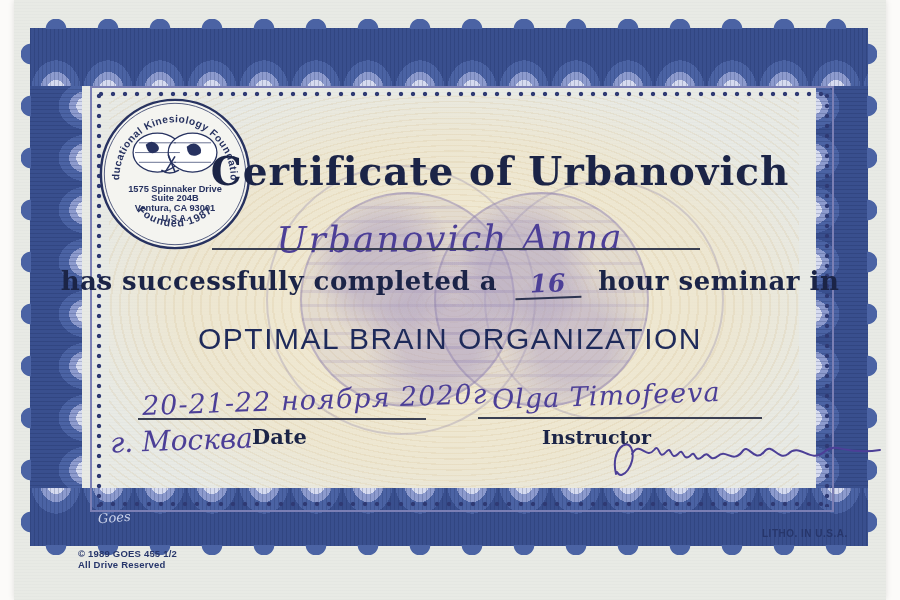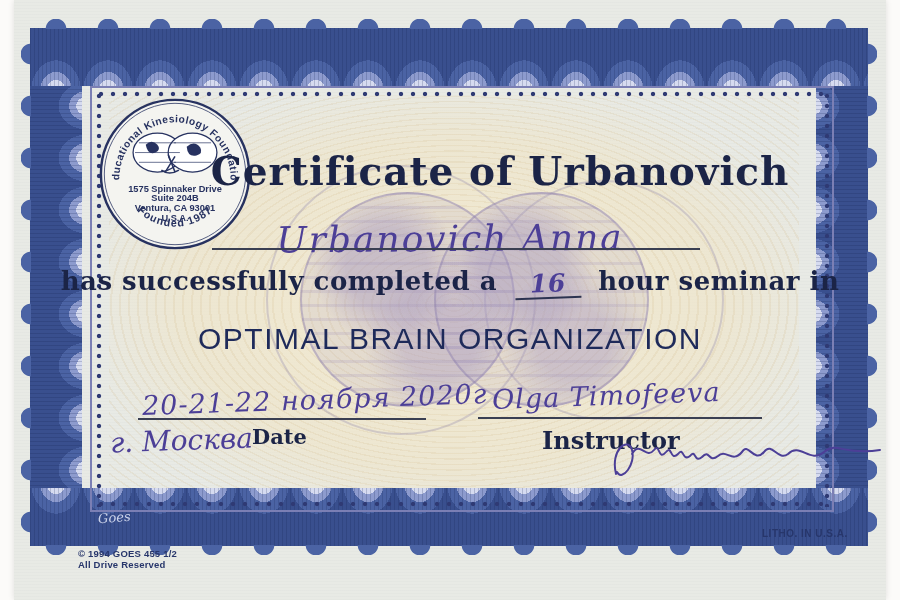--- a/index.html
+++ b/index.html
@@ -120,21 +120,21 @@
 
   .date-value { position:absolute; left:128px; top:384px; font-size:27px;
     letter-spacing:1px; transform:rotate(-2deg); white-space:nowrap; }
   .date-line { position:absolute; left:124px; top:418px; width:288px; height:2px; background:#3a3f52; }
   .date-place { position:absolute; left:96px; top:424px; font-size:28px; transform:rotate(-2deg); }
   .date-label { position:absolute; left:238px; top:424px; font-size:21px; }
 
   .instructor-value { position:absolute; left:478px; top:380px; font-size:27px;
     letter-spacing:1px; transform:rotate(-2deg); white-space:nowrap; }
   .instructor-line { position:absolute; left:464px; top:417px; width:284px; height:2px; background:#3a3f52; }
-  .instructor-label { position:absolute; left:528px; top:426px; font-size:24px; }
+  .instructor-label { position:absolute; left:528px; top:426px; font-size:19px; }
   .signature { position:absolute; left:588px; top:414px; width:288px; height:76px; z-index:5; }
 
   .footer-left { position:absolute; left:64px; top:548px; font-size:9.5px; font-weight:bold;
     color:#27366b; line-height:11px; letter-spacing:0.2px; }
   .footer-right { position:absolute; left:748px; top:528px; font-size:10px; font-weight:bold;
     color:#27366b; letter-spacing:0.5px; }
   .goes-mark { position:absolute; left:84px; top:510px; z-index:4; font-family:"DejaVu Serif", serif;
     font-style:italic; font-size:13px; color:#ccd3ea; transform:rotate(-4deg); }
 </style>
 </head>
@@ -215,20 +215,20 @@
       <div class="date-label gothic navy">Date</div>
 
       <div class="instructor-value hand">Olga Timofeeva</div>
       <div class="instructor-line"></div>
       <div class="instructor-label gothic navy">Instructor</div>
       <svg class="signature" viewBox="0 0 288 76">
         <path d="M14,60 C8,36 26,22 30,36 C34,50 20,68 15,58 M30,40 C38,26 44,46 52,36 C58,28 56,48 64,38 C70,30 68,48 76,40 C82,32 80,48 88,42 C94,34 92,50 100,43 C108,34 106,50 116,42 C124,34 130,50 140,38 C146,27 152,50 162,38 C170,27 176,48 186,40 C198,28 208,50 222,38 C234,27 242,42 278,36" fill="none" stroke="#4c3f97" stroke-width="2" stroke-linecap="round"></path>
       </svg>
 
       <div class="footer-left">
-        <div>© 1994 GOES 455 1/2</div>
+        <div>© 1989 GOES 455 1/2</div>
         <div>All Drive Reserved</div>
       </div>
       <div class="footer-right">LITHO. IN U.S.A.</div>
     </div>
 
   </div>
 </div>
 
 </body></html>

